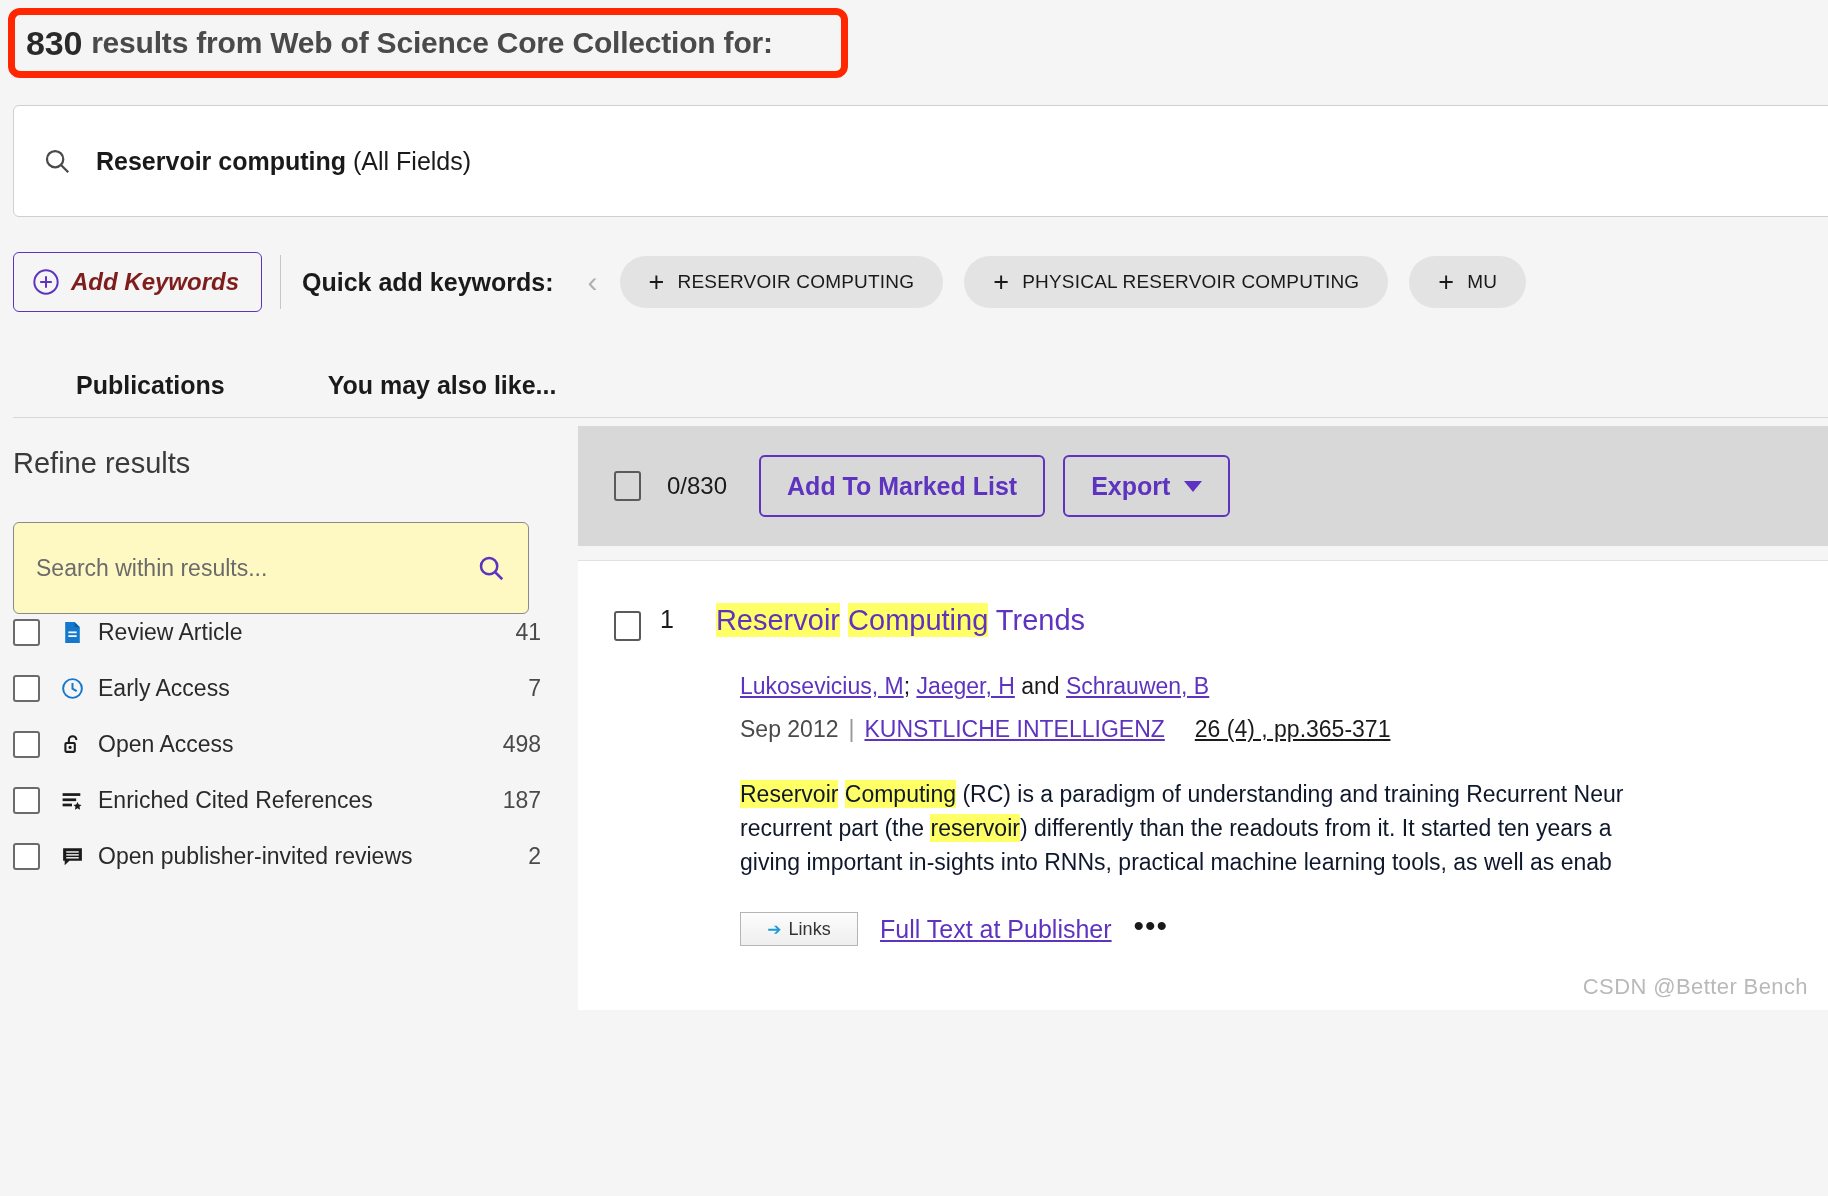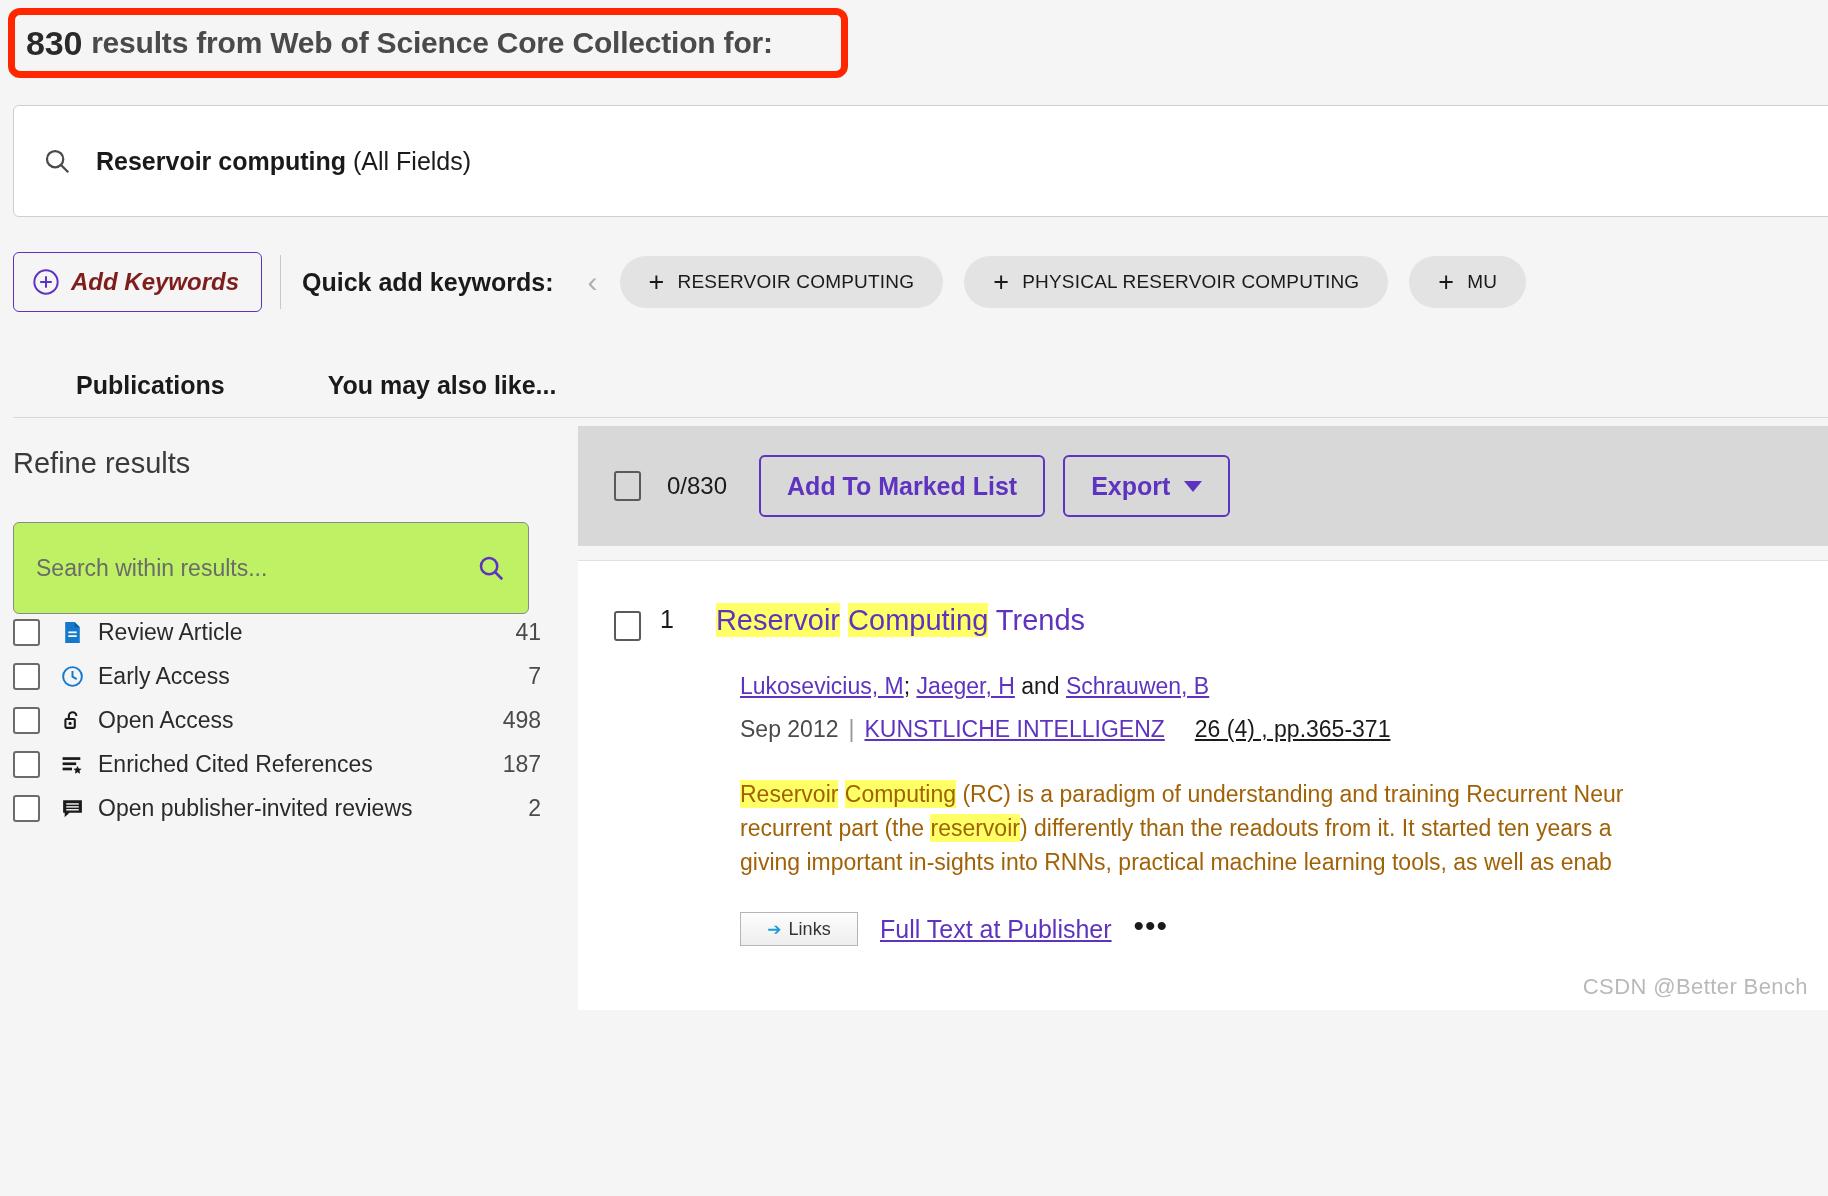--- a/index.html
+++ b/index.html
@@ -190,21 +190,21 @@
   .sidebar { width: 565px; flex: none; padding-top: 29px; }
   .refine-title {
     font-size: 29px;
     color: #3a3a3a;
     font-weight: 400;
     margin-bottom: 42px;
   }
   .search-within {
     width: 516px;
     height: 92px;
-    background: #bef264;
+    background: #fef9c3;
     border: 1px solid #8a8a8a;
     border-radius: 6px;
     display: flex;
     align-items: center;
     padding: 0 22px 0 22px;
   }
   .search-within input {
     flex: 1;
     border: none;
     outline: none;
@@ -215,21 +215,21 @@
   }
   .search-within input::placeholder { color: #6b6b6b; }
   .search-within-icon { width: 30px; height: 30px; color: #5e33bf; flex: none; }
 
   .quick-filters-title {
     font-size: 27px;
     color: #3a3a3a;
     margin: 52px 0 31px 0;
     font-weight: 400;
   }
-  .filter-list { display: flex; flex-direction: column; gap: 8px; }
+  .filter-list { display: flex; flex-direction: column; gap: 20px; }
   .filter-row {
     display: flex;
     align-items: center;
     height: 36px;
     cursor: pointer;
     width: 528px;
   }
   .checkbox {
     width: 27px; height: 27px;
     border: 2px solid #6b6b6b;
@@ -356,21 +356,21 @@
   .res-source a {
     color: #5e33bf;
     text-decoration: underline;
     cursor: pointer;
   }
   .res-citation { color: #1a1a1a; margin-left: 30px; text-decoration: underline; }
 
   .res-abstract {
     margin: 34px 0 0 126px;
     font-size: 23px;
-    color: #a16207;
+    color: #0f172a;
     line-height: 1.48;
     white-space: nowrap;
   }
   .res-abstract > div { overflow: hidden; }
 
   .res-links-row {
     margin: 33px 0 0 126px;
     display: flex;
     align-items: center;
     gap: 22px;

